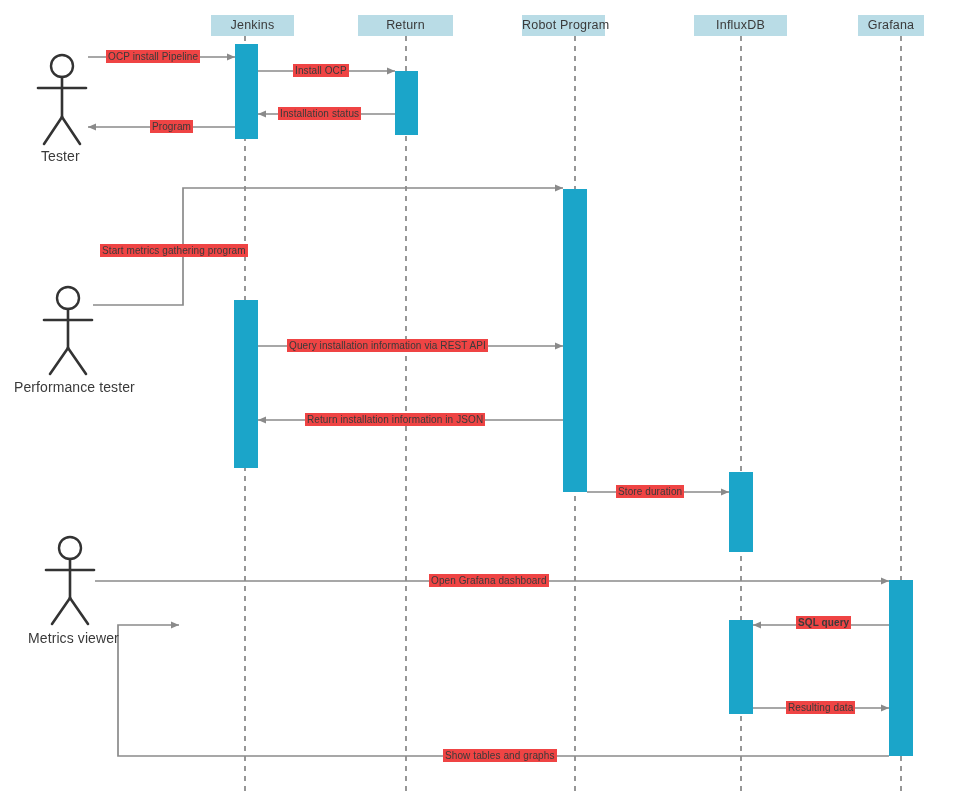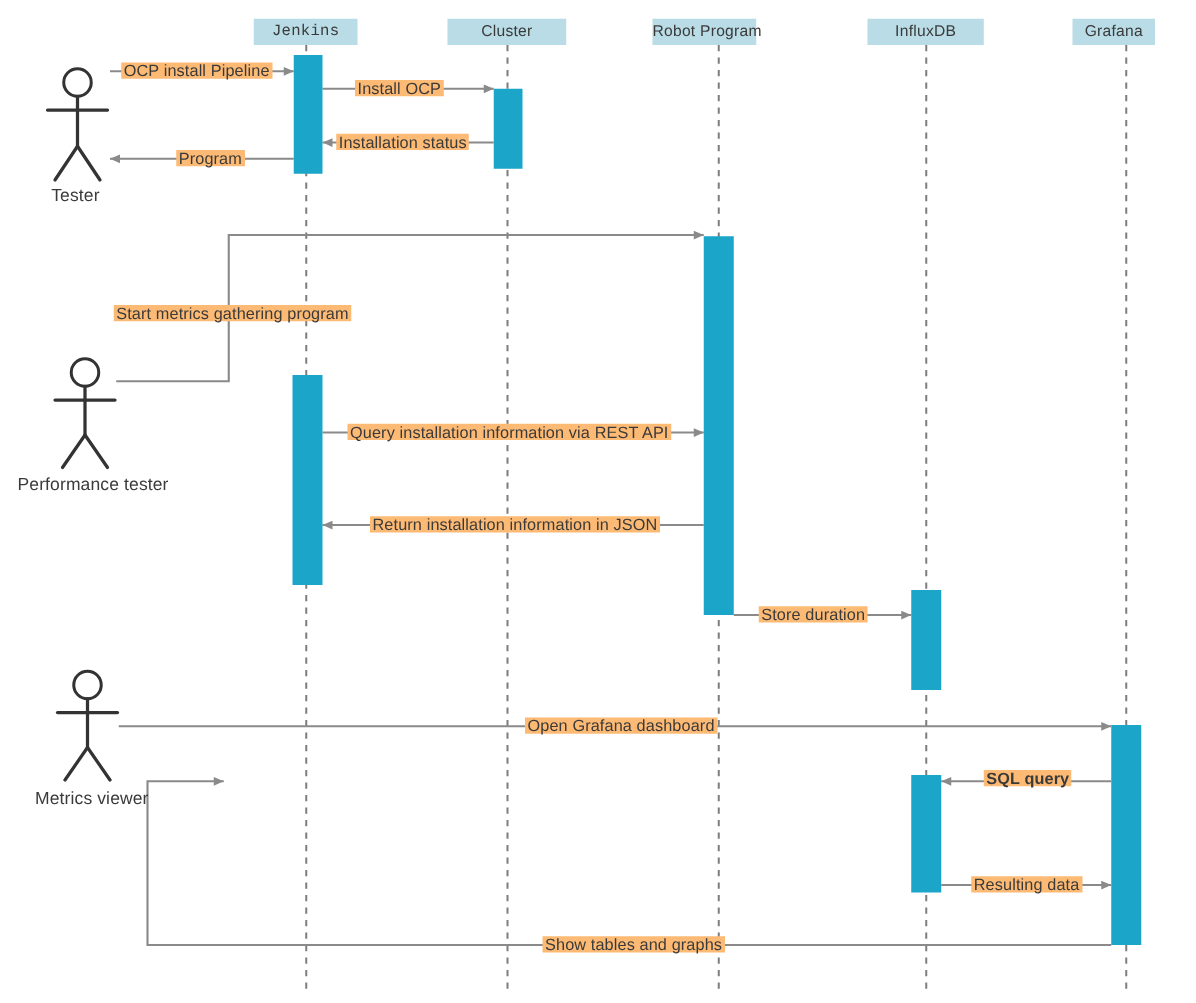--- a/index.html
+++ b/index.html
@@ -35,27 +35,28 @@
   }
   .actor-label {
     position: absolute;
     font-size: 14px;
     color: #3a3a3a;
     white-space: nowrap;
     letter-spacing: 0.1px;
   }
   .msg-label {
     position: absolute;
-    font-size: 13px;
+    font-size: 10px;
     color: #3a3a3a;
     white-space: nowrap;
-    background: #fdba74;
+    background: #ef4444;
     padding: 0 2px;
     letter-spacing: 0.1px;
     line-height: 13px;
+    margin-left: 9px;
   }
   .actbar {
     position: absolute;
     background: #1ba5c9;
     box-sizing: border-box;
   }
 </style>
 </head>
 <body>
 
@@ -128,25 +129,25 @@
       <path d="M753,625 L761,621.5 L761,628.5 Z" fill="#8a8a8a" stroke="none"></path>
 
       <line x1="753" y1="708" x2="889" y2="708"></line>
       <path d="M889,708 L881,704.5 L881,711.5 Z" fill="#8a8a8a" stroke="none"></path>
 
       <polyline points="889,756 118,756 118,625 179,625"></polyline>
       <path d="M179,625 L171,621.5 L171,628.5 Z" fill="#8a8a8a" stroke="none"></path>
     </g>
   </svg>
 
-  <div class="hdr-box" style="left:203px; top:15px; width:83px;font-family:Liberation Mono, monospace;">
+  <div class="hdr-box" style="left:211px; top:15px; width:83px;">
     <span>Jenkins</span>
   </div>
   <div class="hdr-box" style="left:358px; top:15px; width:95px;">
-    <span>Cluster</span>
+    <span>Return</span>
   </div>
   <div class="hdr-box" style="left:522px; top:15px; width:83px;">
     <span>Robot Program</span>
   </div>
   <div class="hdr-box" style="left:694px; top:15px; width:93px;">
     <span>InfluxDB</span>
   </div>
   <div class="hdr-box" style="left:858px; top:15px; width:66px;">
     <span>Grafana</span>
   </div>

